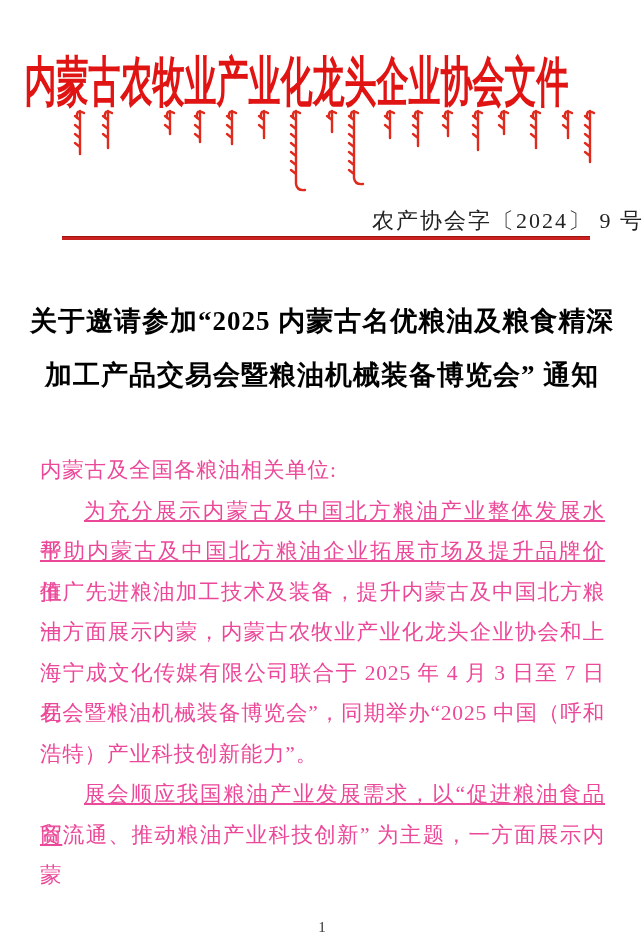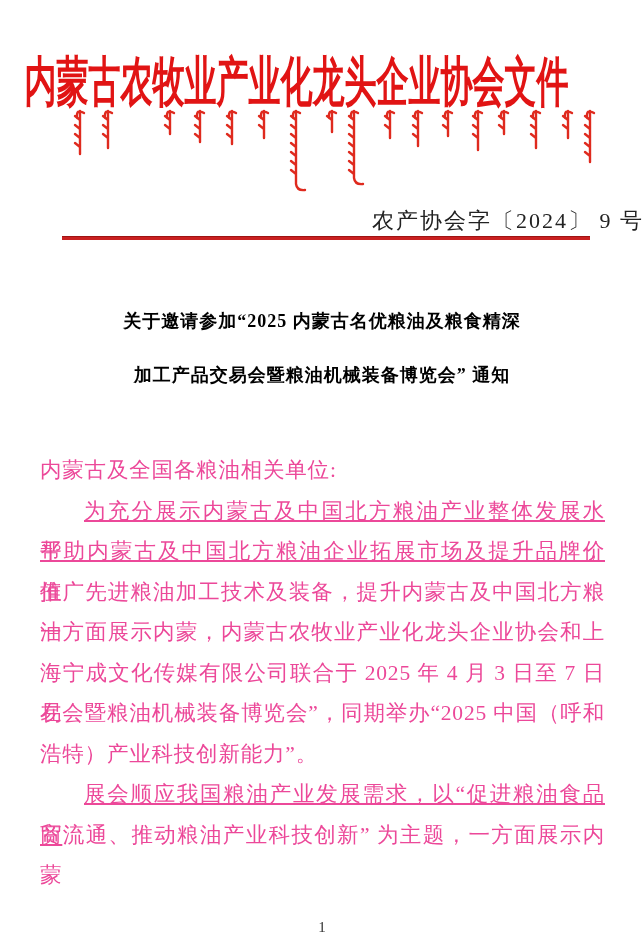--- a/index.html
+++ b/index.html
@@ -38,21 +38,21 @@
   .red-divider {
     position: absolute; top: 236px; left: 62px;
     width: 528px; height: 3px;
     background: #c92020;
     border-top: 1px solid #9e1414;
   }
   .doc-title {
     position: absolute; top: 294px; left: 0; width: 644px;
     text-align: center;
     font-weight: bold;
-    font-size: 18px;
+    font-size: 27px;
     line-height: 54px;
     color: #000;
   }
   .doc-title .t-line { white-space: nowrap; letter-spacing: 1px; }
   .body-block {
     position: absolute; top: 450px; left: 40px; width: 565px;
     font-size: 21.5px;
     color: #ec4899;
   }
   .line {

